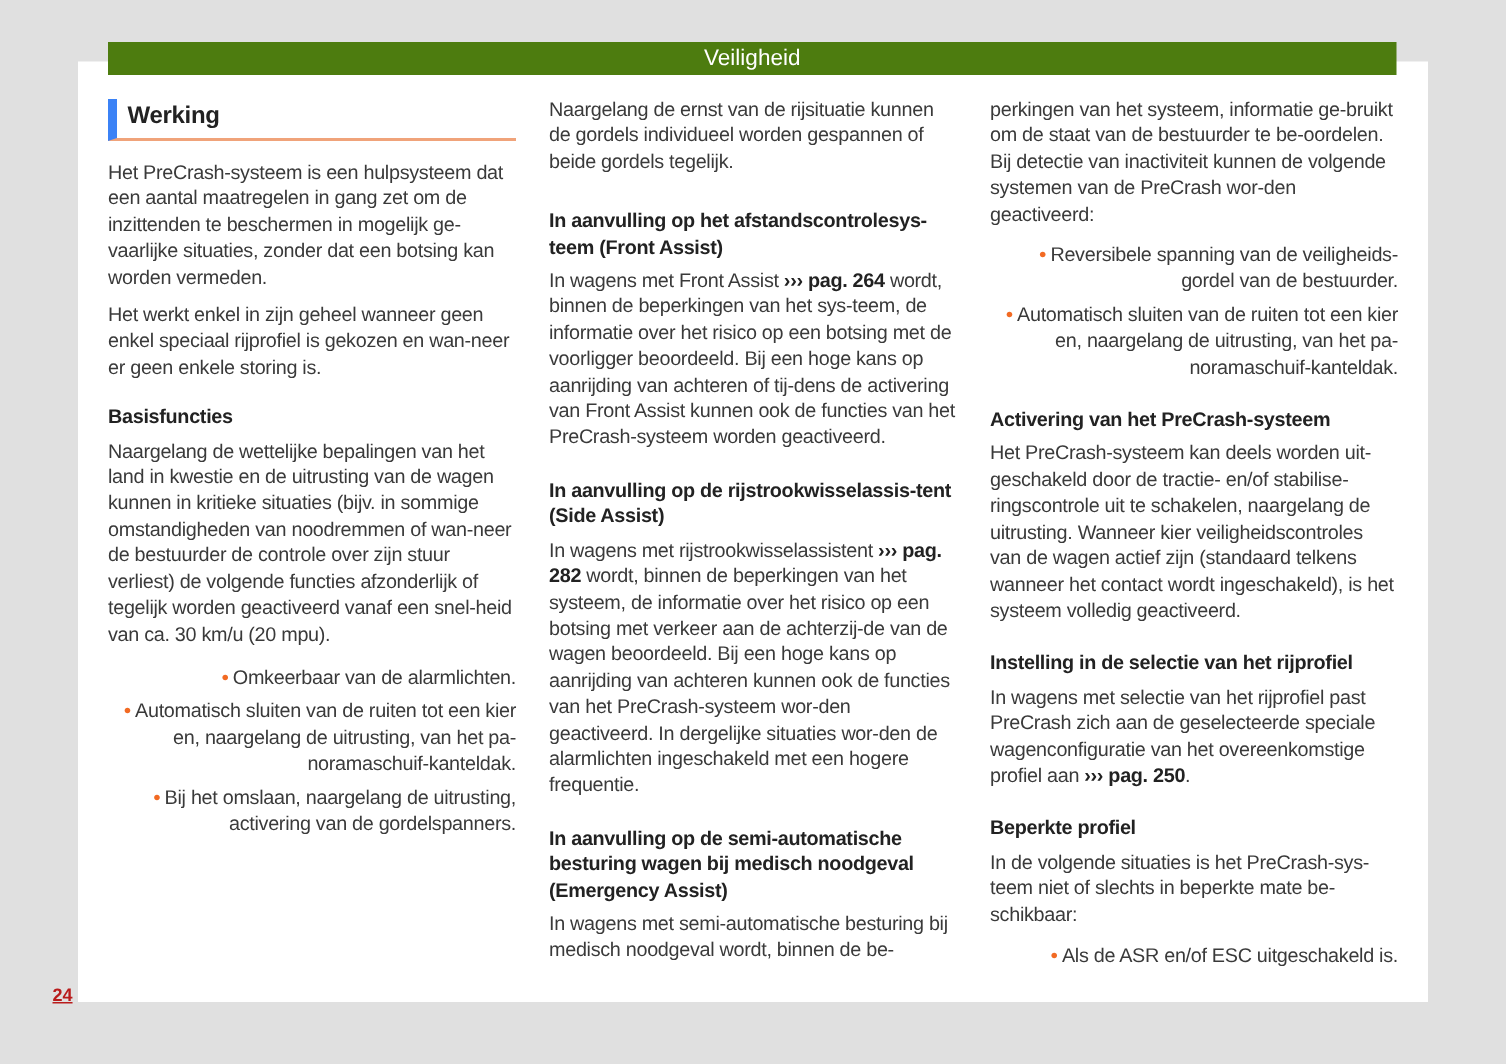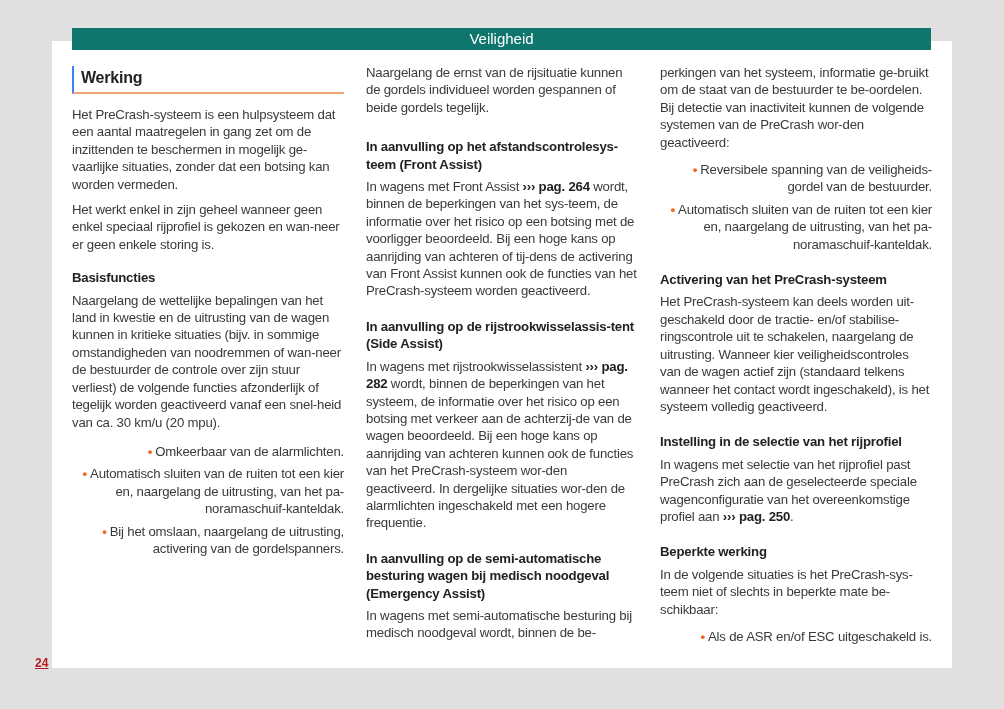--- a/index.html
+++ b/index.html
@@ -4,35 +4,35 @@
 <style>
   html, body { margin:0; padding:0; }
   body {
     width:1004px; height:709px; background:#e0e0e0; position:relative; overflow:hidden;
     font-family:"Liberation Sans", sans-serif; color:#3a3a3a;
   }
   .page {
     position:absolute; left:52px; top:41px; width:900px; height:627px; background:#ffffff;
   }
   .header-bar {
-    position:absolute; left:72px; top:28px; width:859px; height:22px; background:#0f766e;
+    position:absolute; left:72px; top:28px; width:859px; height:22px; background:#4d7c0f;
     color:#ffffff; font-size:15px; text-align:center; line-height:22px;
   }
   .page-number {
     position:absolute; left:35px; top:656px; font-size:12px; font-weight:bold; color:#b91c1c;text-decoration:underline;
   }
   .col { position:absolute; top:64px; font-size:13.2px; line-height:17.4px; letter-spacing:-0.2px; }
   .col1 { left:72px; width:272px; top:66px; }
   .col2 { left:366px; width:272px; }
   .col3 { left:660px; width:272px; }
   .title {
     color:#f26a23; font-weight:bold; font-size:20px; line-height:26px; margin:0 0 10px 0; letter-spacing:-0.3px;
   }
   .section-head {
-    border-left:2px solid #3b82f6; border-bottom:2px solid #f0a37a;
+    border-left:6px solid #3b82f6; border-bottom:2px solid #f0a37a;
     font-weight:bold; font-size:16px; color:#222; padding:2px 0 4px 7px; margin:0 0 12px 0; line-height:20px;
   }
   p { margin:0 0 8px 0; }
   .sub { font-weight:bold; color:#222; margin:0 0 5px 0; }
   .gap { margin-top:16px; }
   .bullet { margin:0 0 5px 0;text-align:right; }
   .dot { color:#f26a23; font-weight:bold; margin-right:3px; }
   .ref { font-weight:bold; color:#222; }
 </style>
 </head>
@@ -67,20 +67,20 @@
 <div class="col col3">
   <p>perkingen van het systeem, informatie ge-bruikt om de staat van de bestuurder te be-oordelen. Bij detectie van inactiviteit kunnen de volgende systemen van de PreCrash wor-den geactiveerd:</p>
   <div style="margin-top:10px">
     <div class="bullet"><span class="dot">•</span><span>Reversibele spanning van de veiligheids-gordel van de bestuurder.</span></div>
     <div class="bullet"><span class="dot">•</span><span>Automatisch sluiten van de ruiten tot een kier en, naargelang de uitrusting, van het pa-noramaschuif-kanteldak.</span></div>
   </div>
   <div class="sub gap" style="margin-top:18px">Activering van het PreCrash-systeem</div>
   <p>Het PreCrash-systeem kan deels worden uit-geschakeld door de tractie- en/of stabilise-ringscontrole uit te schakelen, naargelang de uitrusting. Wanneer kier veiligheidscontroles van de wagen actief zijn (standaard telkens wanneer het contact wordt ingeschakeld), is het systeem volledig geactiveerd.</p>
   <div class="sub gap" style="margin-top:18px">Instelling in de selectie van het rijprofiel</div>
   <p><span>In wagens met selectie van het rijprofiel past PreCrash zich aan de geselecteerde speciale wagenconfiguratie van het overeenkomstige profiel aan </span><span class="ref">››› pag. 250</span><span>.</span></p>
-  <div class="sub gap" style="margin-top:18px">Beperkte werking</div>
+  <div class="sub gap" style="margin-top:18px">Beperkte profiel</div>
   <p>In de volgende situaties is het PreCrash-sys-teem niet of slechts in beperkte mate be-schikbaar:</p>
   <div style="margin-top:10px">
     <div class="bullet"><span class="dot">•</span><span>Als de ASR en/of ESC uitgeschakeld is.</span></div>
   </div>
 </div>
 
 <div class="page-number">24</div>
 
 </body></html>

